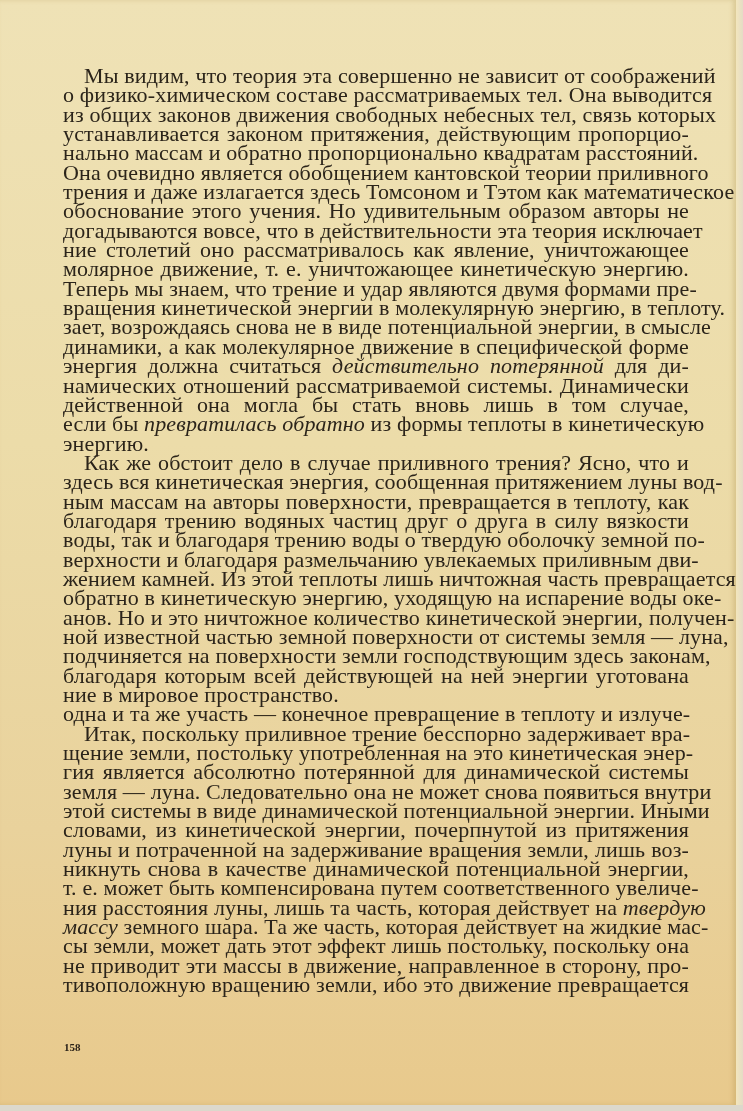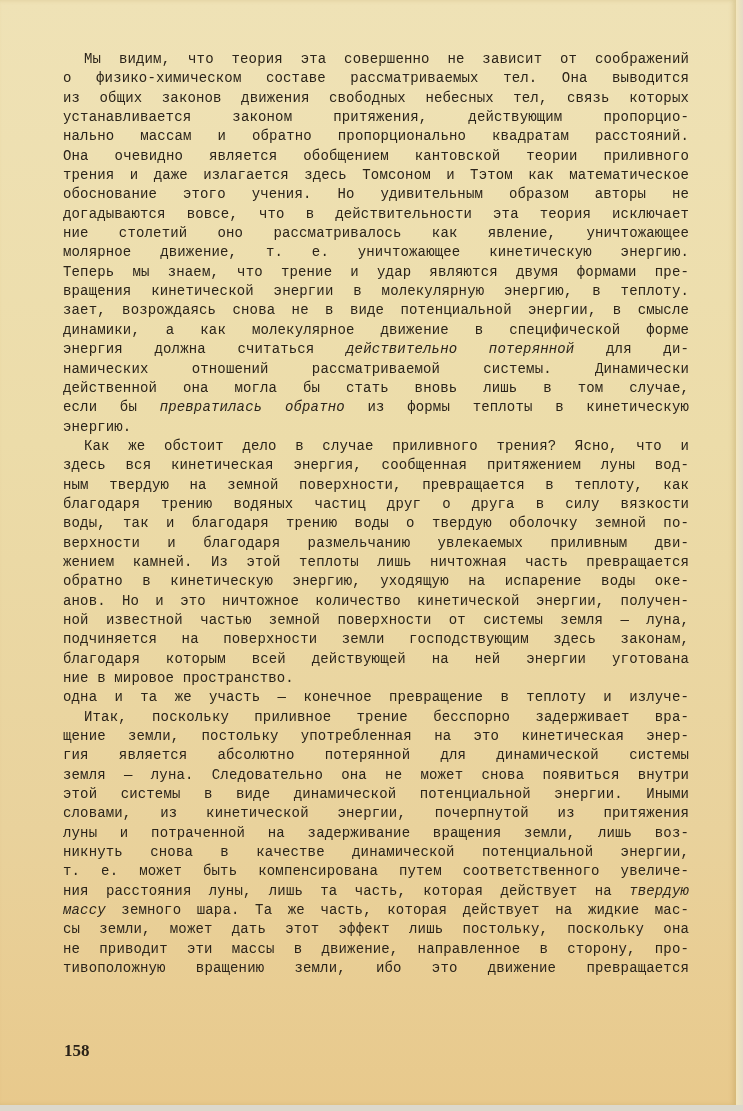--- a/index.html
+++ b/index.html
@@ -34,24 +34,24 @@
       position: absolute;
       left: 0;
       top: 1105px;
       width: 743px;
       height: 6px;
       background: #dcd8cc;
     }
     .text-block {
       position: absolute;
       left: 63px;
-      top: 50px;
+      top: 66px;
       width: 626px;
-      font-family: Liberation Mono, monospace;
-      font-size: 14px;
+      font-family: Liberation Serif, serif;
+      font-size: 22px;
       line-height: 19.35px;
       color: #2b241a;
       text-align: justify;
       hyphens: manual;
       letter-spacing: 0.15px;
     }
     .line {
       display: block;
       white-space: nowrap;
       text-align: justify;
@@ -67,21 +67,21 @@
     }
     .it {
       font-style: italic;
     }
     .page-number {
       position: absolute;
       left: 64px;
       top: 1041px;
       font-family: "Liberation Serif", serif;
       font-weight: bold;
-      font-size: 17px;
+      font-size: 11px;
       color: #2a2218;
     }
   </style>
 </head>
 <body>
 
 <div class="page">
   <div class="text-block" id="text-block">
       <div>
         <span class="line indent">Мы видим, что теория эта совершенно не зависит от соображений</span>
@@ -103,21 +103,21 @@
         <span class="line">динамики, а как молекулярное движение в специфической форме</span>
         <span class="line">энергия должна считаться <span class="it">действительно потерянной</span> для ди-</span>
         <span class="line">намических отношений рассматриваемой системы. Динамически</span>
         <span class="line">действенной она могла бы стать вновь лишь в том случае,</span>
         <span class="line">если бы <span class="it">превратилась обратно</span> из формы теплоты в кинетическую</span>
         <span class="line last">энергию.</span>
       </div>
       <div>
         <span class="line indent">Как же обстоит дело в случае приливного трения? Ясно, что и</span>
         <span class="line">здесь вся кинетическая энергия, сообщенная притяжением луны вод-</span>
-        <span class="line">ным твердую на земной поверхности, превращается в теплоту, как</span>
+        <span class="line">ным массам на авторы поверхности, превращается в теплоту, как</span>
         <span class="line">благодаря трению водяных частиц друг о друга в силу вязкости</span>
         <span class="line">воды, так и благодаря трению воды о твердую оболочку земной по-</span>
         <span class="line">верхности и благодаря размельчанию увлекаемых приливным дви-</span>
         <span class="line">жением камней. Из этой теплоты лишь ничтожная часть превращается</span>
         <span class="line">обратно в кинетическую энергию, уходящую на испарение воды оке-</span>
         <span class="line">анов. Но и это ничтожное количество кинетической энергии, получен-</span>
         <span class="line">ной известной частью земной поверхности от системы земля — луна,</span>
         <span class="line">подчиняется на поверхности земли господствующим здесь законам,</span>
         <span class="line">благодаря которым всей действующей на ней энергии уготована</span>
         <span class="line last">ние в мировое пространство.</span>

